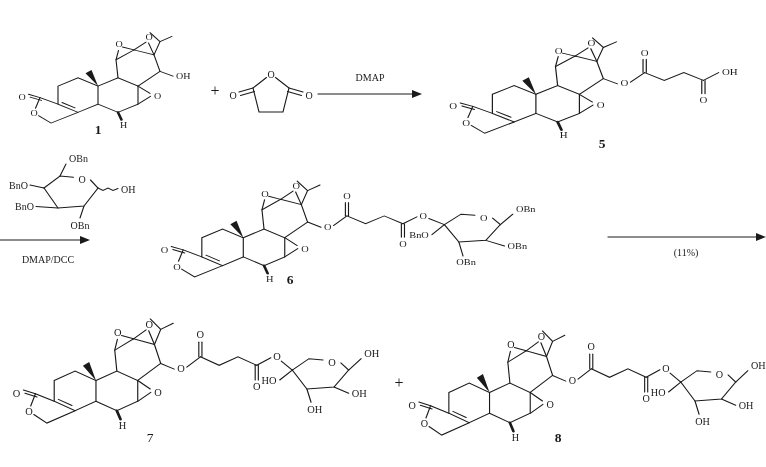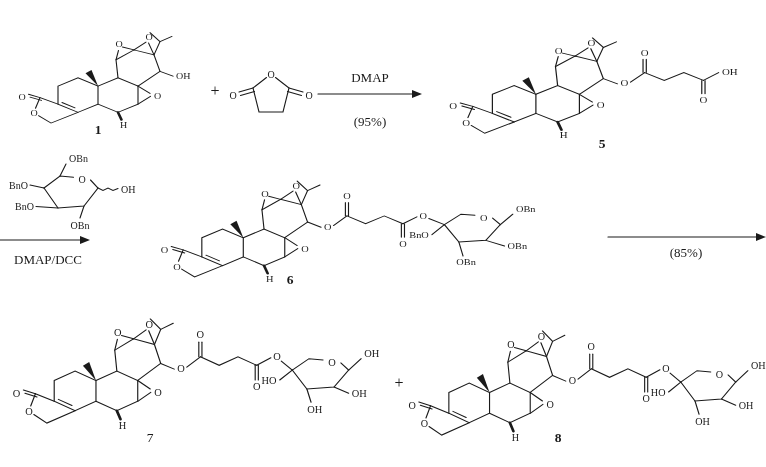--- a/index.html
+++ b/index.html
@@ -10,21 +10,21 @@
   }
   .canvas svg { position:absolute; overflow:visible; }
   .canvas svg path, .canvas svg line, .canvas svg polyline {
     stroke:#1a1a1a; stroke-width:1.1; fill:none; stroke-linecap:round;
   }
   .canvas svg polygon { fill:#1a1a1a; stroke:none; }
   .canvas svg text {
     font-family:"Liberation Serif", serif; font-size:10px; fill:#1a1a1a; stroke:none;
   }
   .tm { text-anchor:middle; } .ts { text-anchor:start; } .te { text-anchor:end; }
-  .lbl { position:absolute; text-align:center; font-size:13px; line-height:15px; }
+  .lbl { position:absolute; text-align:center; font-size:10px; line-height:15px; }
   .num { position:absolute; text-align:center; font-size:13.5px; font-weight:bold; }
   .num.regular { font-weight:normal; }
   .plus { position:absolute; text-align:center; font-size:16px; }
   .defs-holder { width:0; height:0; }
 </style>
 </head>
 <body>
 
 <div class="canvas">
 
@@ -79,21 +79,20 @@
     <text class="tm" x="45" y="16">O</text>
     <text class="tm" x="7" y="37">O</text>
     <text class="tm" x="83" y="37">O</text>
   </svg>
 
   <div class="lbl" style="left:318px;top:70px;width:104px">DMAP</div>
   <svg style="left:318px;top:88px" width="104" height="12" viewBox="0 0 104 12">
     <line x1="0" y1="6" x2="95" y2="6" style="stroke:#1a1a1a;stroke-width:1.2"></line>
     <polygon points="94,2 104,6 94,10"></polygon>
   </svg>
-  <div class="lbl" style="left:318px;top:114px;width:104px">(95%)</div>
 
   <svg style="left:438px;top:18px" width="310" height="130" viewBox="-10 0 285 150" preserveAspectRatio="none">
     <use href="#core-skel" y="18"></use>
     <text class="tm" x="4" y="105">O</text>
     <text class="tm" x="16" y="125">O</text>
     <text class="tm" x="101" y="41">O</text>
     <text class="tm" x="131" y="32.5">O</text>
     <text class="tm" x="139.5" y="104">O</text>
     <text class="tm" x="105.5" y="139">H</text>
     <g>
@@ -171,21 +170,21 @@
     <text class="ts" x="335" y="93">OBn</text>
     <text class="tm" x="295" y="111">OBn</text>
     <text class="te" x="259" y="80.5">BnO</text>
   </svg>
   <div class="num" style="left:278px;top:272px;width:24px">6</div>
 
   <svg style="left:608px;top:231px" width="158" height="12" viewBox="0 0 158 12">
     <line x1="0" y1="6" x2="149" y2="6" style="stroke:#1a1a1a;stroke-width:1.2"></line>
     <polygon points="148,2 158,6 148,10"></polygon>
   </svg>
-  <div class="lbl" style="left:606px;top:245px;width:160px">(85%)</div>
+  <div class="lbl" style="left:606px;top:245px;width:160px">(11%)</div>
 
   <svg style="left:2px;top:300px" width="355" height="142" viewBox="-10 0 340 150" preserveAspectRatio="none">
     <use href="#core-skel" y="15"></use>
     <text class="tm" x="4" y="102">O</text>
     <text class="tm" x="16" y="122">O</text>
     <text class="tm" x="101" y="38">O</text>
     <text class="tm" x="131" y="29.5">O</text>
     <text class="tm" x="139.5" y="101">O</text>
     <text class="tm" x="105.5" y="136">H</text>
     <g>

